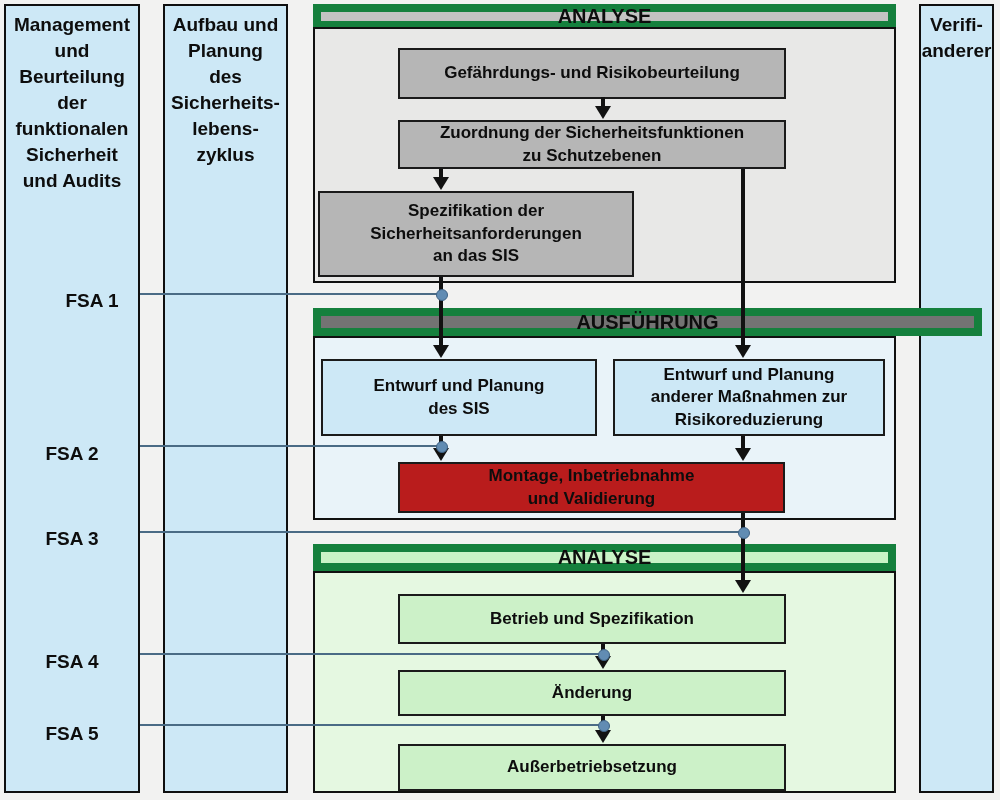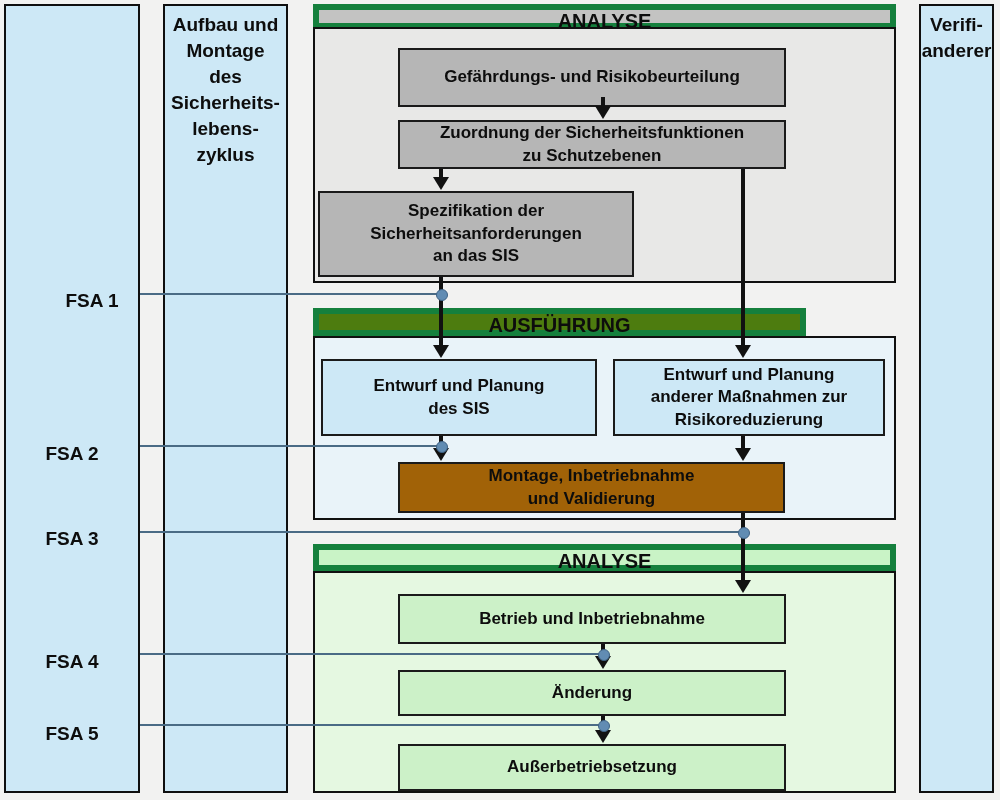--- a/index.html
+++ b/index.html
@@ -23,40 +23,40 @@
     font-weight:bold;font-size:19px;line-height:26px;
     white-space:pre-line;
   }
   .fsa-label{
     position:absolute;left:0;right:0;
     text-align:center;
     font-weight:bold;font-size:19px;line-height:24px;
     z-index:2;
   }
   .section-header{
-    border:6px solid #15803d;
-    display:flex;justify-content:center;
+    border:8px solid #15803d;
+    display:flex;align-items:center;justify-content:center;
     font-weight:bold;font-size:20px;
     z-index:1;
   }
   .section-body{
     border:2px solid #101010;
     z-index:1;
   }
   .node{
     border:2px solid #1a1a1a;
     display:flex;align-items:center;justify-content:center;
     text-align:center;
     font-weight:bold;font-size:17px;line-height:1.32;
     white-space:pre-line;
     z-index:2;
   }
   .gray-node{background:#b6b6b6;}
   .blue-node{background:#cde8f6;}
-  .blue-node-light{background:#a16207;}
+  .blue-node-light{background:#b91c1c;}
   .green-node{background:#ccf1c8;}
   .arrow{
     position:absolute;width:4px;background:#111;z-index:4;
   }
   .arrow::after{
     content:'';position:absolute;bottom:-12px;left:-6px;
     width:0;height:0;
     border-left:8px solid transparent;
     border-right:8px solid transparent;
     border-top:13px solid #111;
@@ -66,72 +66,79 @@
   }
   .fsa-dot{
     position:absolute;width:10px;height:10px;border-radius:50%;
     background:#618cb3;border:1px solid #3f6285;z-index:5;
   }
 </style>
 </head>
 <body>
 
 <div class="abs col" style="left:4px;top:4px;width:136px;height:789px;">
+  <div class="col-title">Management
+und
+Beurteilung
+der
+funktionalen
+Sicherheit
+und Audits</div>
   <div class="fsa-label" style="top:283px;margin-left:40px;">FSA 1</div>
   <div class="fsa-label" style="top:436px;">FSA 2</div>
   <div class="fsa-label" style="top:521px;">FSA 3</div>
   <div class="fsa-label" style="top:644px;">FSA 4</div>
   <div class="fsa-label" style="top:716px;">FSA 5</div>
 </div>
 
 <div class="abs col" style="left:163px;top:4px;width:125px;height:789px;">
   <div class="col-title">Aufbau und
-Montage
+Planung
 des
 Sicherheits-
 lebens-
 zyklus</div>
 </div>
 
 <div class="abs col" style="left:919px;top:4px;width:75px;height:789px;">
   <div class="col-title">Verifi-
 anderer</div>
 </div>
 
 <div class="abs section-header" style="left:313px;top:4px;width:583px;height:25px;background:#c3c3c2;">
   <span>ANALYSE</span>
 </div>
 <div class="abs section-body" style="left:313px;top:27px;width:583px;height:256px;background:#e8e8e7;"></div>
 
-<div class="abs node gray-node" style="left:398px;top:48px;width:388px;height:59px;">Gefährdungs- und Risikobeurteilung</div>
+<div class="abs node gray-node" style="left:398px;top:48px;width:388px;height:51px;">Gefährdungs- und Risikobeurteilung</div>
 <div class="abs node gray-node" style="left:398px;top:120px;width:388px;height:49px;">Zuordnung der Sicherheitsfunktionen
 zu Schutzebenen</div>
 <div class="abs node gray-node" style="left:318px;top:191px;width:316px;height:86px;">Spezifikation der
 Sicherheitsanforderungen
 an das SIS</div>
 
-<div class="abs section-header" style="left:313px;top:308px;width:493px;height:28px;background:#4d7c0f;">
+<div class="abs section-header" style="left:313px;top:308px;width:669px;height:28px;background:#737373;">
   <span>AUSFÜHRUNG</span>
 </div>
 <div class="abs section-body" style="left:313px;top:336px;width:583px;height:184px;background:#e9f3f9;"></div>
 
 <div class="abs node blue-node" style="left:321px;top:359px;width:276px;height:77px;">Entwurf und Planung
 des SIS</div>
 <div class="abs node blue-node" style="left:613px;top:359px;width:272px;height:77px;">Entwurf und Planung
 anderer Maßnahmen zur
 Risikoreduzierung</div>
 <div class="abs node blue-node-light" style="left:398px;top:462px;width:387px;height:51px;">Montage, Inbetriebnahme
 und Validierung</div>
 
 <div class="abs section-header" style="left:313px;top:544px;width:583px;height:27px;background:#c9f3c6;">
   <span>ANALYSE</span>
 </div>
 <div class="abs section-body" style="left:313px;top:571px;width:583px;height:222px;background:#e5f8e1;"></div>
 
-<div class="abs node green-node" style="left:398px;top:594px;width:388px;height:50px;">Betrieb und Inbetriebnahme</div>
+<div class="abs node green-node" style="left:398px;top:594px;width:388px;height:50px;">Betrieb und Spezifikation</div>
 <div class="abs node green-node" style="left:398px;top:670px;width:388px;height:46px;">Änderung</div>
 <div class="abs node green-node" style="left:398px;top:744px;width:388px;height:47px;">Außerbetriebsetzung</div>
 
 <div class="arrow" style="left:601px;top:97px;height:10px;"></div>
 <div class="arrow" style="left:439px;top:169px;height:9px;"></div>
 <div class="arrow" style="left:439px;top:277px;height:69px;"></div>
 <div class="arrow" style="left:741px;top:169px;height:177px;"></div>
 <div class="arrow" style="left:439px;top:436px;height:13px;"></div>
 <div class="arrow" style="left:741px;top:436px;height:13px;"></div>
 <div class="arrow" style="left:741px;top:513px;height:68px;"></div>

